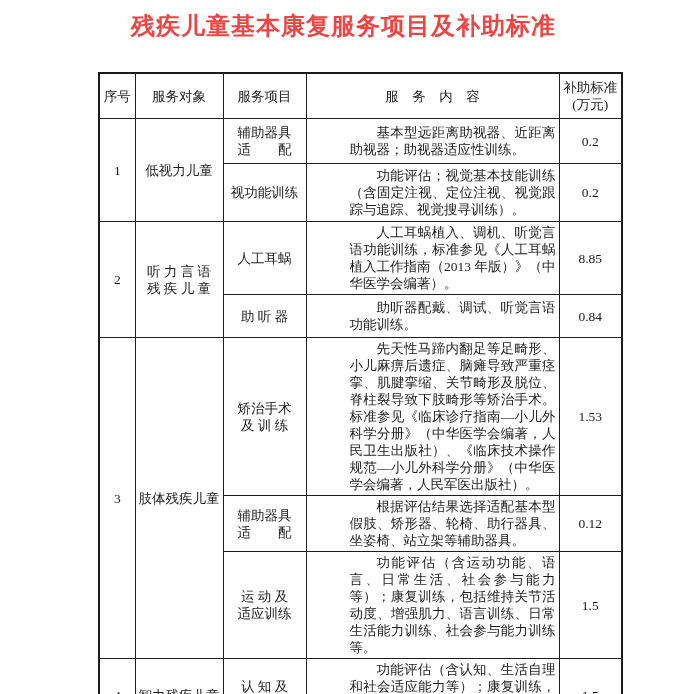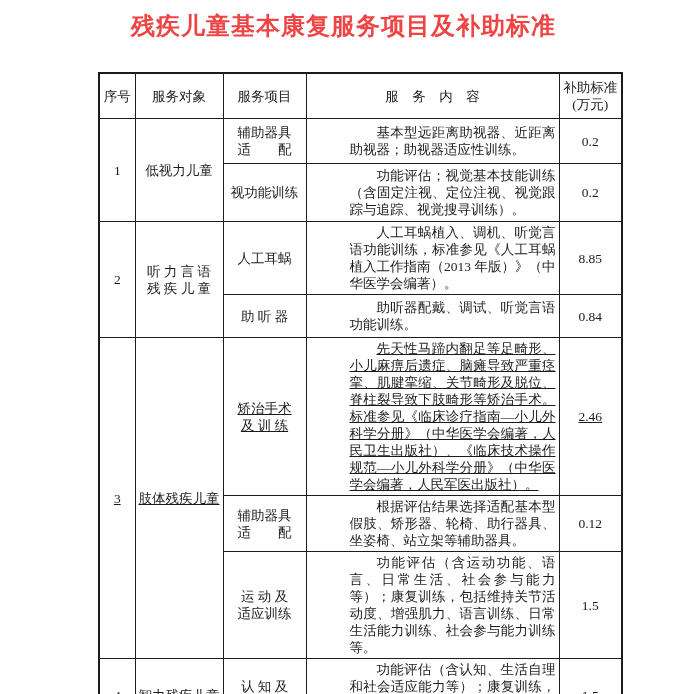--- a/index.html
+++ b/index.html
@@ -65,21 +65,21 @@
   .line {
     display: block;
     text-align: center;
     white-space: pre;
   }
   tr.h-header  td, tr.h-header  th { height: 40px; }
   tr.h-r1a td { height: 40px; }
   tr.h-r1b td { height: 53px; }
   tr.h-r2a td { height: 45px; }
   tr.h-r2b td { height: 38px; }
-  tr.h-r3a td { height: 130px; text-decoration: underline; }
+  tr.h-r3a td { height: 130px; }
   tr.h-r3b td { height: 49px; }
   tr.h-r3c td { height: 98px; }
   tr.h-r4  td { height: 58px; }
   tr.h-r5  td { height: 57px; }
 </style>
 </head>
 <body>
 
 <div class="doc-title">残疾儿童基本康复服务项目及补助标准</div>
 
@@ -157,21 +157,21 @@
     <td class="center" rowspan="3">
       <span class="line">肢体残疾儿童</span>
     </td>
     <td class="center">
       <span class="line">矫治手术</span>
       <span class="line">及 训 练</span>
     </td>
     <td class="content">
       <span class="para">先天性马蹄内翻足等足畸形、小儿麻痹后遗症、脑瘫导致严重痉挛、肌腱挛缩、关节畸形及脱位、脊柱裂导致下肢畸形等矫治手术。标准参见《临床诊疗指南—小儿外科学分册》（中华医学会编著，人民卫生出版社）、《临床技术操作规范—小儿外科学分册》（中华医学会编著，人民军医出版社）。</span>
     </td>
-    <td class="center">2.46</td>
+    <td class="center">1.53</td>
   </tr>
   <tr class="h-r3b">
     <td class="center">
       <span class="line">辅助器具</span>
       <span class="line">适　　配</span>
     </td>
     <td class="content">
       <span class="para">根据评估结果选择适配基本型假肢、矫形器、轮椅、助行器具、坐姿椅、站立架等辅助器具。</span>
     </td>
     <td class="center">0.12</td>

